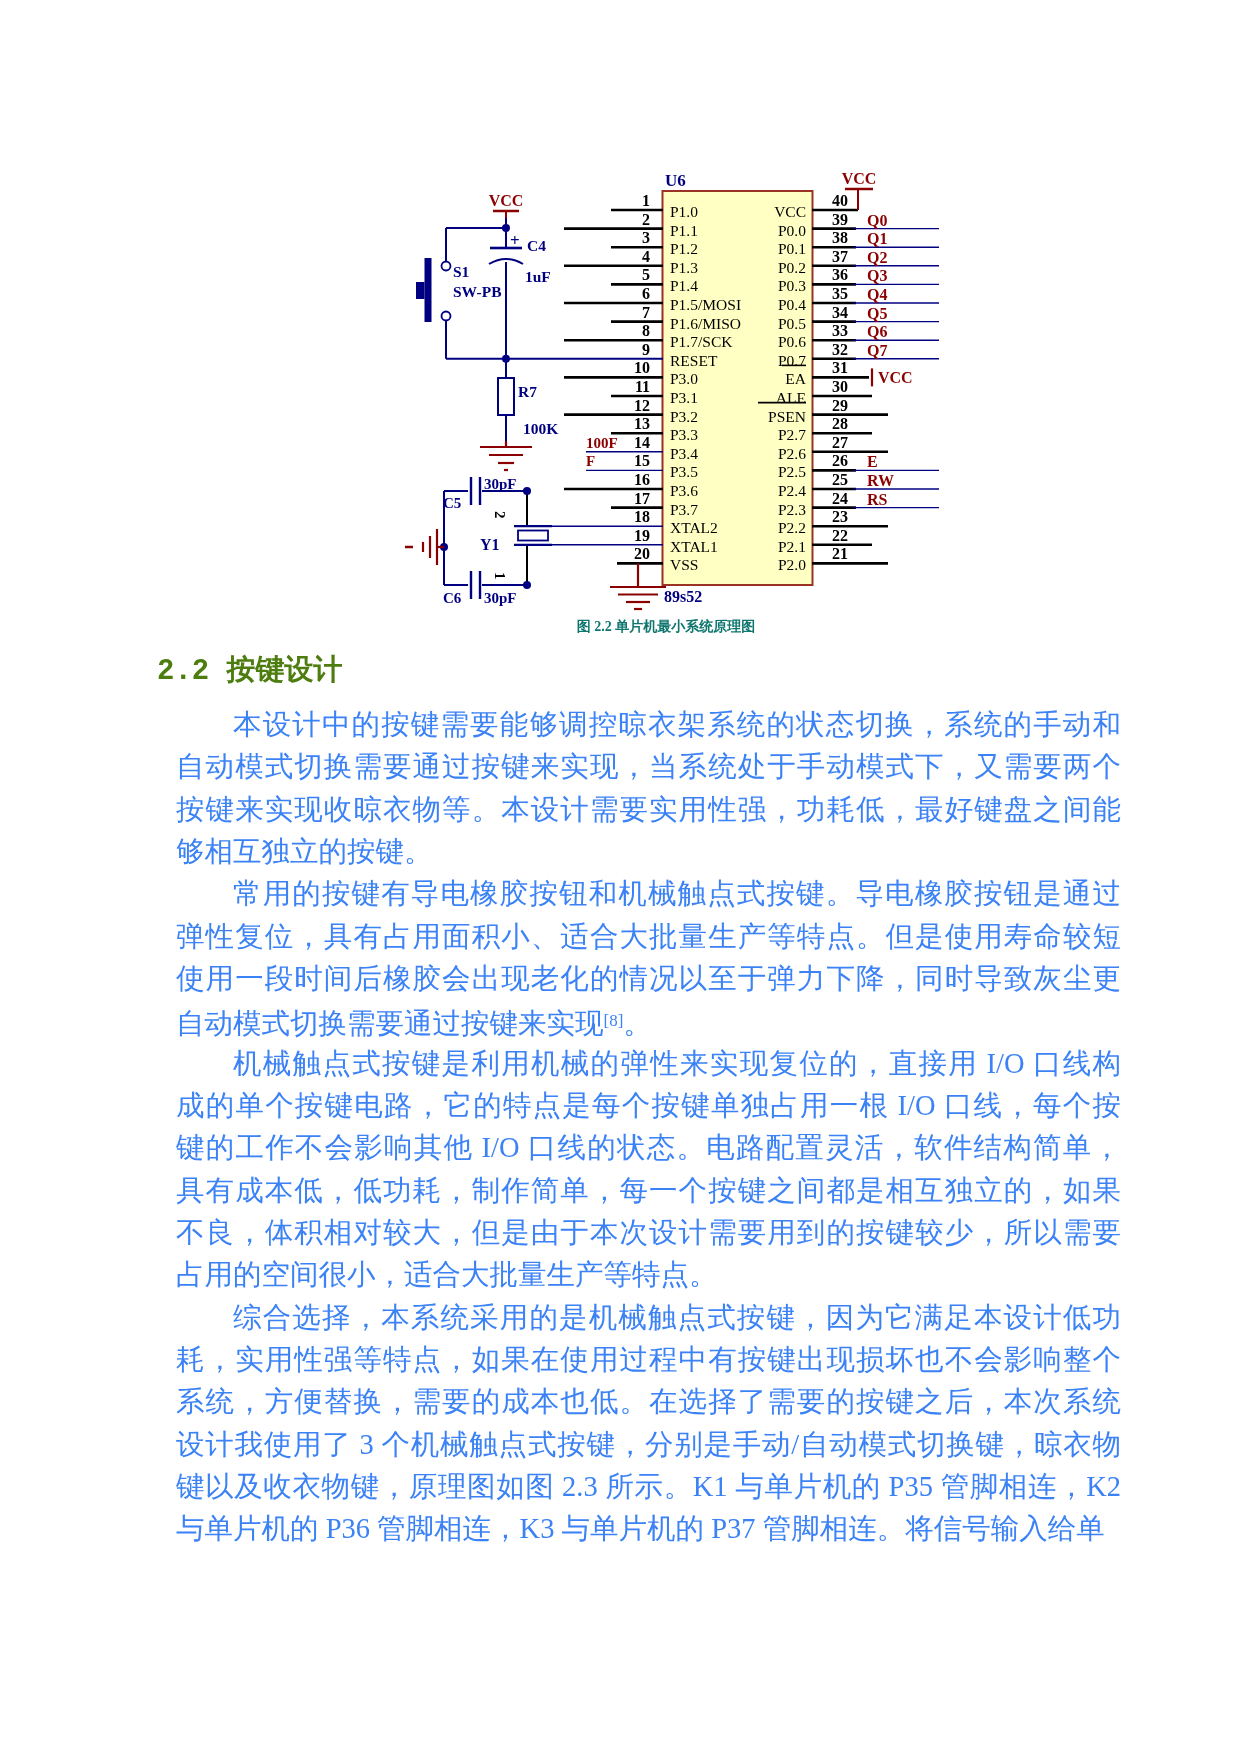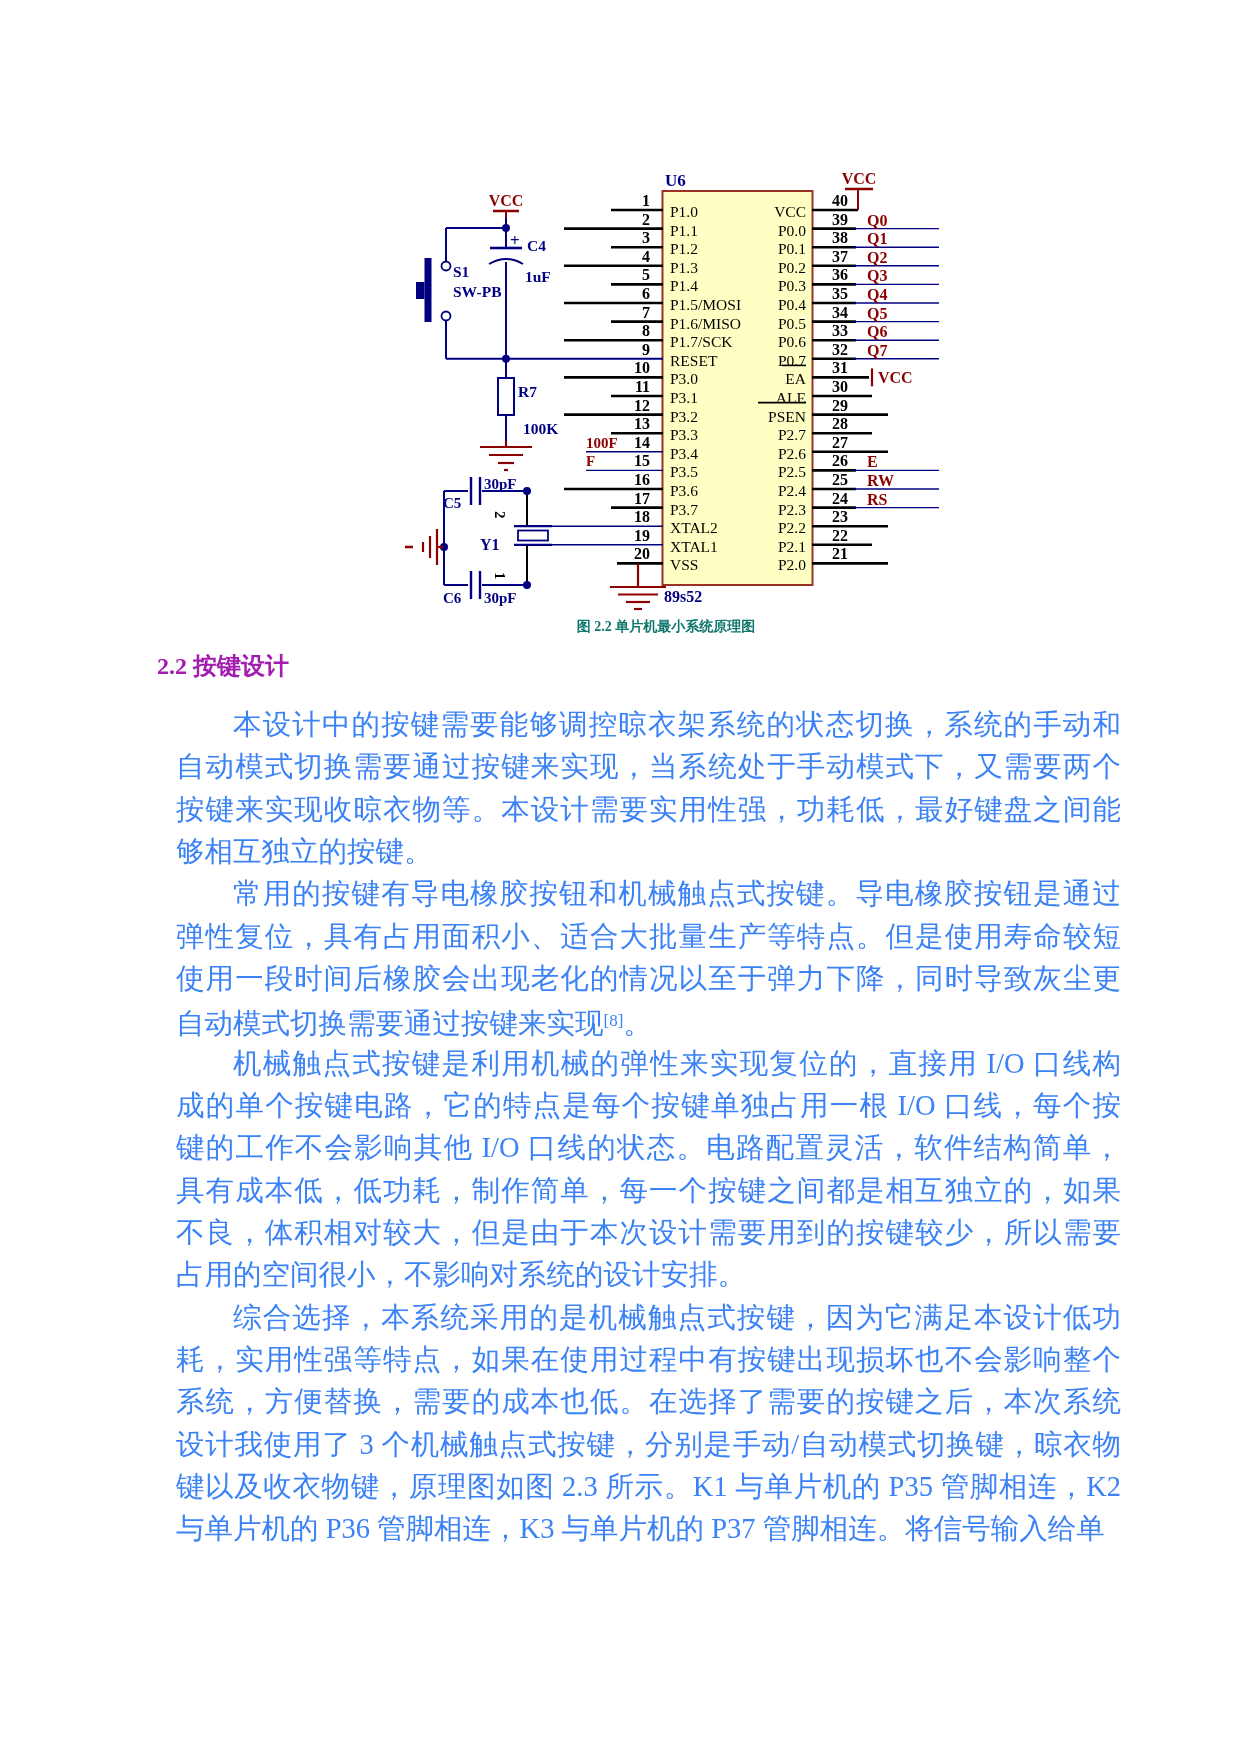--- a/index.html
+++ b/index.html
@@ -3,21 +3,21 @@
 <meta charset="utf-8">
 <style>
   html,body{margin:0;padding:0;}
   body{width:1240px;height:1754px;background:#ffffff;position:relative;
        font-family:"Liberation Serif","DejaVu Serif",serif;}
   #schematic-wrap{position:absolute;left:16px;top:0;width:1240px;height:640px;}
   svg{position:absolute;left:330px;top:140px;}
   svg text{font-family:"Liberation Serif","DejaVu Serif",serif;}
   .fig-caption{position:absolute;left:336px;top:618px;width:660px;text-align:center;
        font-size:14px;font-weight:bold;color:#0f766e;}
-  .section-heading{position:absolute;left:157px;top:650px;font-size:24px;font-weight:bold;color:#a21caf;}
+  .section-heading{position:absolute;left:157px;top:650px;font-size:29px;font-weight:bold;color:#4d7c0f;font-family:Liberation Mono, monospace;}
   .body-text{position:absolute;left:176px;top:704px;width:945px;font-size:28.5px;color:#3b82f6;}
   .line{height:42.33px;line-height:42.33px;text-align:justify;text-align-last:justify;
         white-space:nowrap;overflow:visible;}
   .line.last{text-align-last:left;}
   .line.indent{text-indent:57px;}
   .sup{font-size:17px;vertical-align:7px;}
 </style>
 </head>
 <body>
 
@@ -294,21 +294,21 @@
   <div class="line indent">常用的按键有导电橡胶按钮和机械触点式按键。导电橡胶按钮是通过</div>
   <div class="line">弹性复位，具有占用面积小、适合大批量生产等特点。但是使用寿命较短</div>
   <div class="line">使用一段时间后橡胶会出现老化的情况以至于弹力下降，同时导致灰尘更</div>
   <div class="line last"><span>自动模式切换需要通过按键来实现</span><span class="sup">[8]</span><span>。</span></div>
 
   <div class="line indent">机械触点式按键是利用机械的弹性来实现复位的，直接用 I/O 口线构</div>
   <div class="line">成的单个按键电路，它的特点是每个按键单独占用一根 I/O 口线，每个按</div>
   <div class="line">键的工作不会影响其他 I/O 口线的状态。电路配置灵活，软件结构简单，</div>
   <div class="line">具有成本低，低功耗，制作简单，每一个按键之间都是相互独立的，如果</div>
   <div class="line">不良，体积相对较大，但是由于本次设计需要用到的按键较少，所以需要</div>
-  <div class="line last">占用的空间很小，不影响对系统的设计安排。</div>
+  <div class="line last">占用的空间很小，适合大批量生产等特点。</div>
 
   <div class="line indent">综合选择，本系统采用的是机械触点式按键，因为它满足本设计低功</div>
   <div class="line">耗，实用性强等特点，如果在使用过程中有按键出现损坏也不会影响整个</div>
   <div class="line">系统，方便替换，需要的成本也低。在选择了需要的按键之后，本次系统</div>
   <div class="line">设计我使用了 3 个机械触点式按键，分别是手动/自动模式切换键，晾衣物</div>
   <div class="line">键以及收衣物键，原理图如图 2.3 所示。K1 与单片机的 P35 管脚相连，K2</div>
   <div class="line last">与单片机的 P36 管脚相连，K3 与单片机的 P37 管脚相连。将信号输入给单</div>
 </div>
 
 </body></html>

